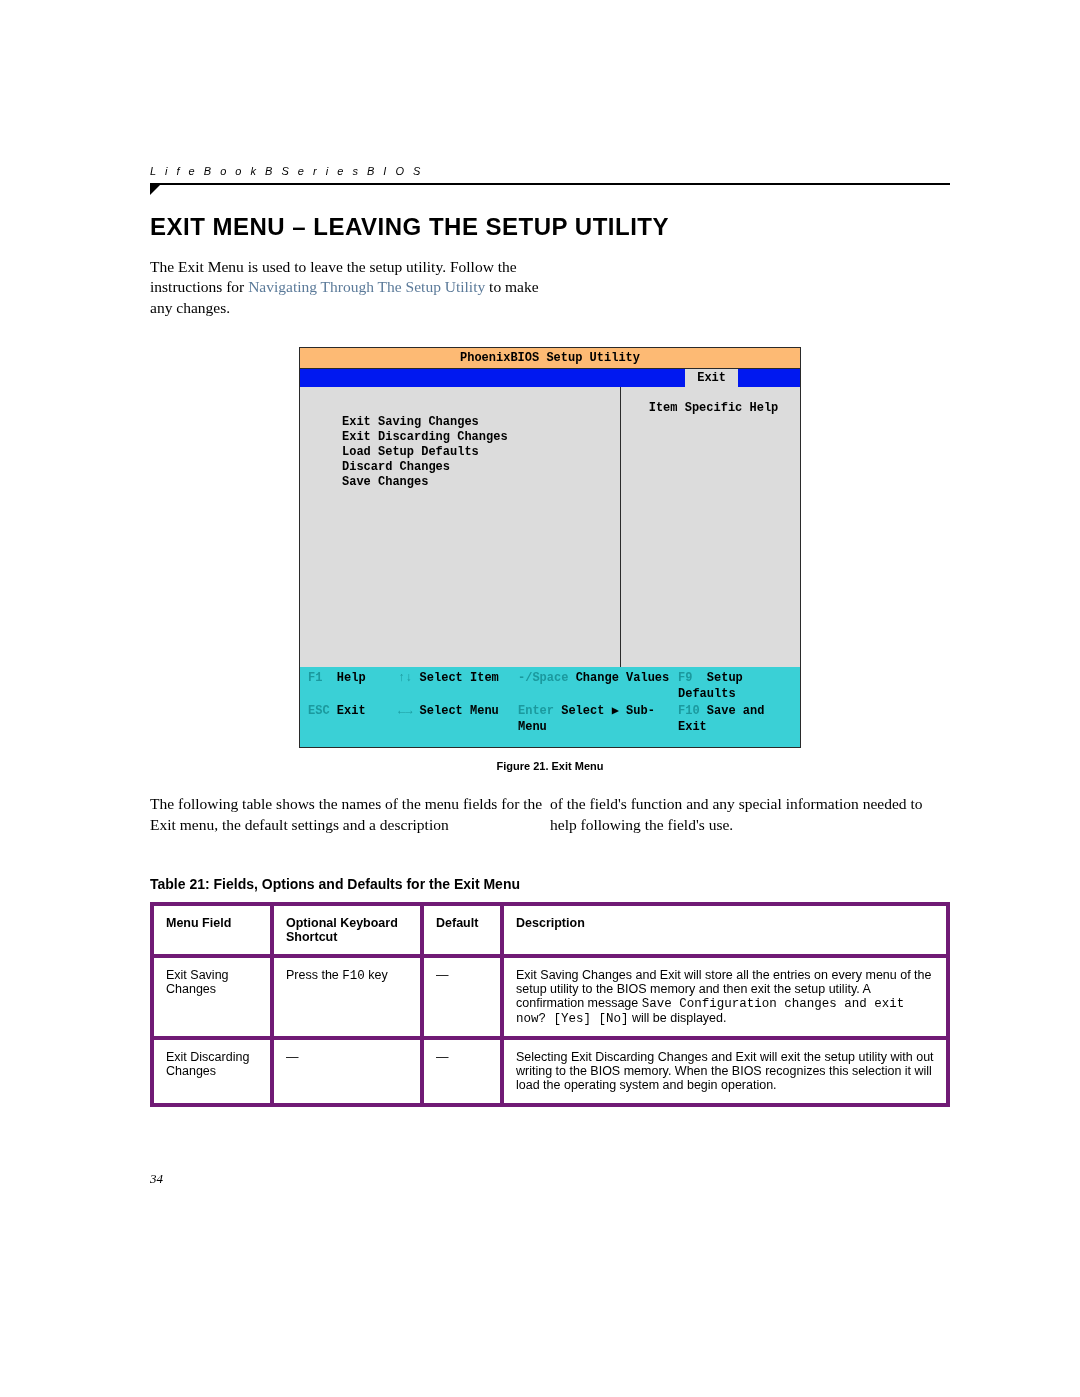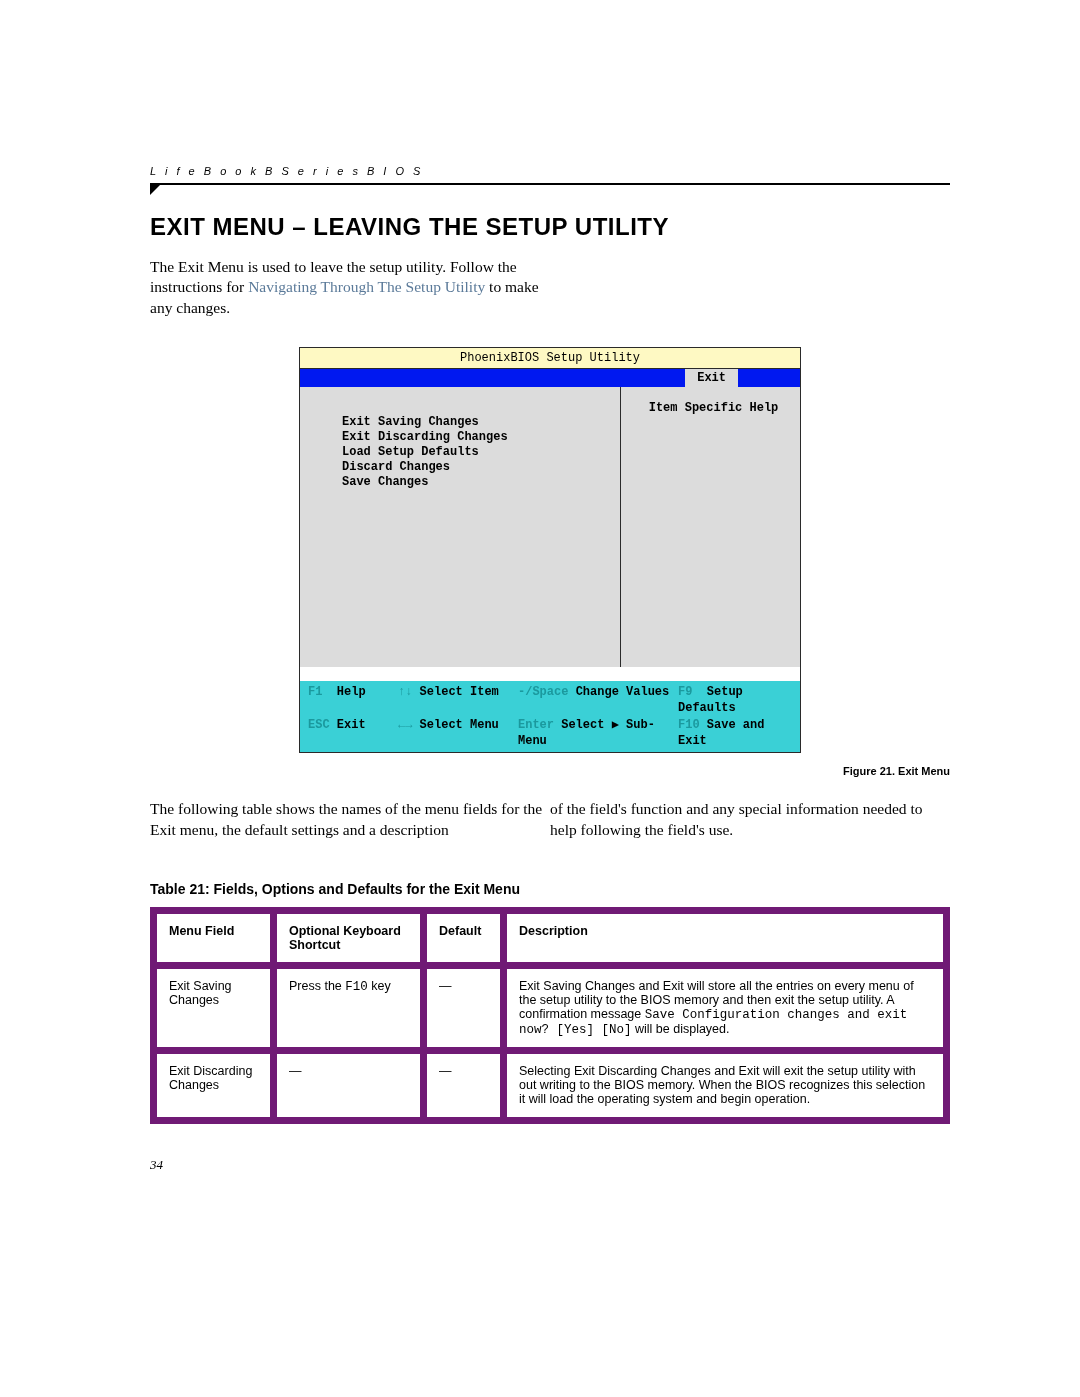--- a/index.html
+++ b/index.html
@@ -56,25 +56,25 @@
   .intro .link { color: #5b7a99; }
   
   .bios {
     width: 502px;
     margin: 28px auto 10px auto;
     border: 1px solid #2a2a2a;
     font-family: 'Courier New', Courier, monospace;
     font-size: 12px;
   }
   .bios-title {
-    background: #fef9c3;
+    background: #fdba74;
     color: #000;
     text-align: center;
     padding: 3px 0;
-    font-weight: normal;
+    font-weight: bold;
     border-bottom: 1px solid #2a2a2a;
   }
   .bios-tabbar {
     background: #0018f0;
     height: 18px;
     position: relative;
   }
   .bios-tab-active {
     position: absolute;
     right: 62px;
@@ -110,33 +110,32 @@
   }
   .bios-right .help-text {
     margin-top: 36px;
     display: block;
     font-weight: bold;
     line-height: 1.3;
   }
   .bios-footer {
     background: #3ad0d6;
     color: #000;
-    padding: 3px 8px 3px 8px;
+    padding: 3px 8px 12px 8px;
     font-weight: bold;
     line-height: 1.35;
-    margin-top: 14px;
   }
   .bios-footer .dim { color: #1b999e; }
   .bios-footer-row { display: flex; }
   .bf-col1 { width: 90px; }
   .bf-col2 { width: 120px; }
   .bf-col3 { width: 160px; }
   .bf-col4 { flex:1; text-align:left; }
   .figure-caption {
-    text-align: right;
+    text-align: center;
     font-family: 'Helvetica Neue', Arial, sans-serif;
     font-size: 11px;
     font-weight: 700;
     margin: 12px 0 22px 0;
   }
   .body-cols {
     display: flex;
     font-size: 15.5px;
     line-height: 1.35;
     margin-bottom: 40px;
@@ -148,36 +147,36 @@
     font-size: 14px;
     margin: 0 0 10px 0;
   }
   table.fields {
     border-collapse: collapse;
     width: 100%;
     font-family: 'Helvetica Neue', Arial, sans-serif;
     font-size: 12.5px;
   }
   table.fields th, table.fields td {
-    border: 7px solid #701a75;
+    border: 4px solid #701a75;
     padding: 10px 12px;
     text-align: left;
     vertical-align: top;
   }
   table.fields th {
     font-weight: 700;
   }
   .col-menu { width: 120px; }
   .col-shortcut { width: 150px; margin-top: 7px; }
   .col-default { width: 80px; margin-left: 32px; }
   .mono { font-family: 'Courier New', Courier, monospace; }
   .page-number {
     position: absolute;
     left: 150px;
-    bottom: 224px;
+    bottom: 210px;
     font-family: Georgia, serif;
     font-style: italic;
     font-size: 13px;
   }
 </style>
 </head>
 <body>
 
 <div class="page">
 

